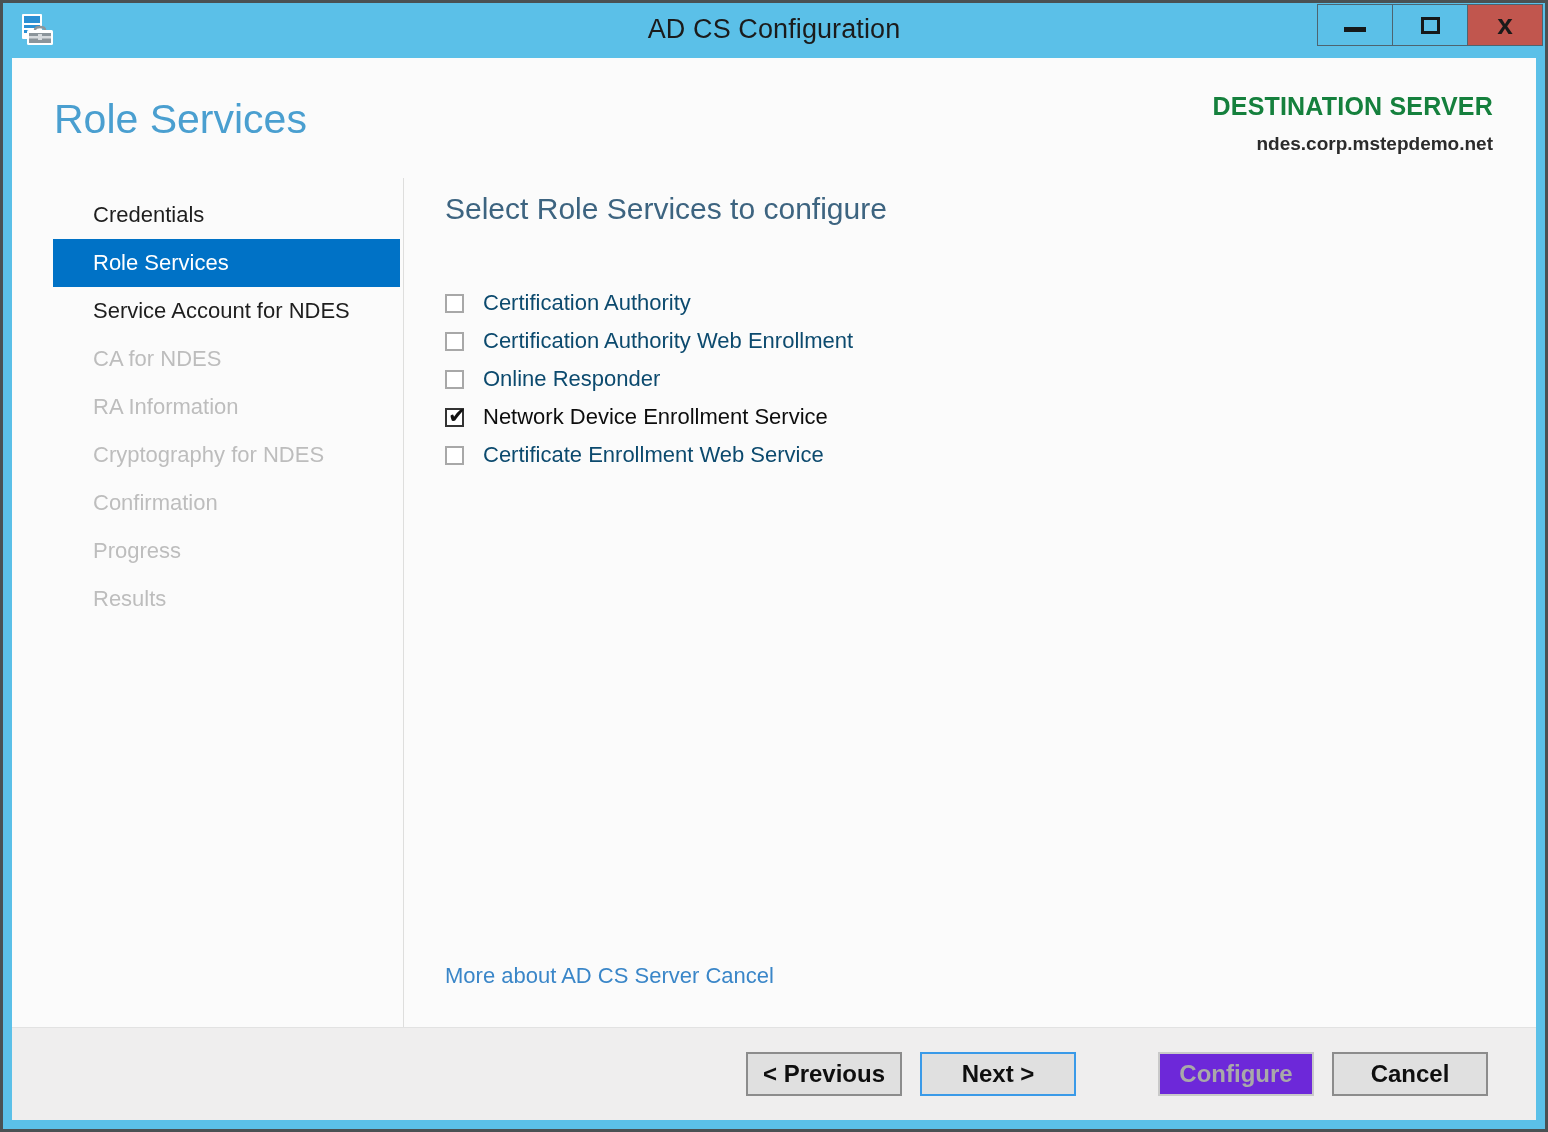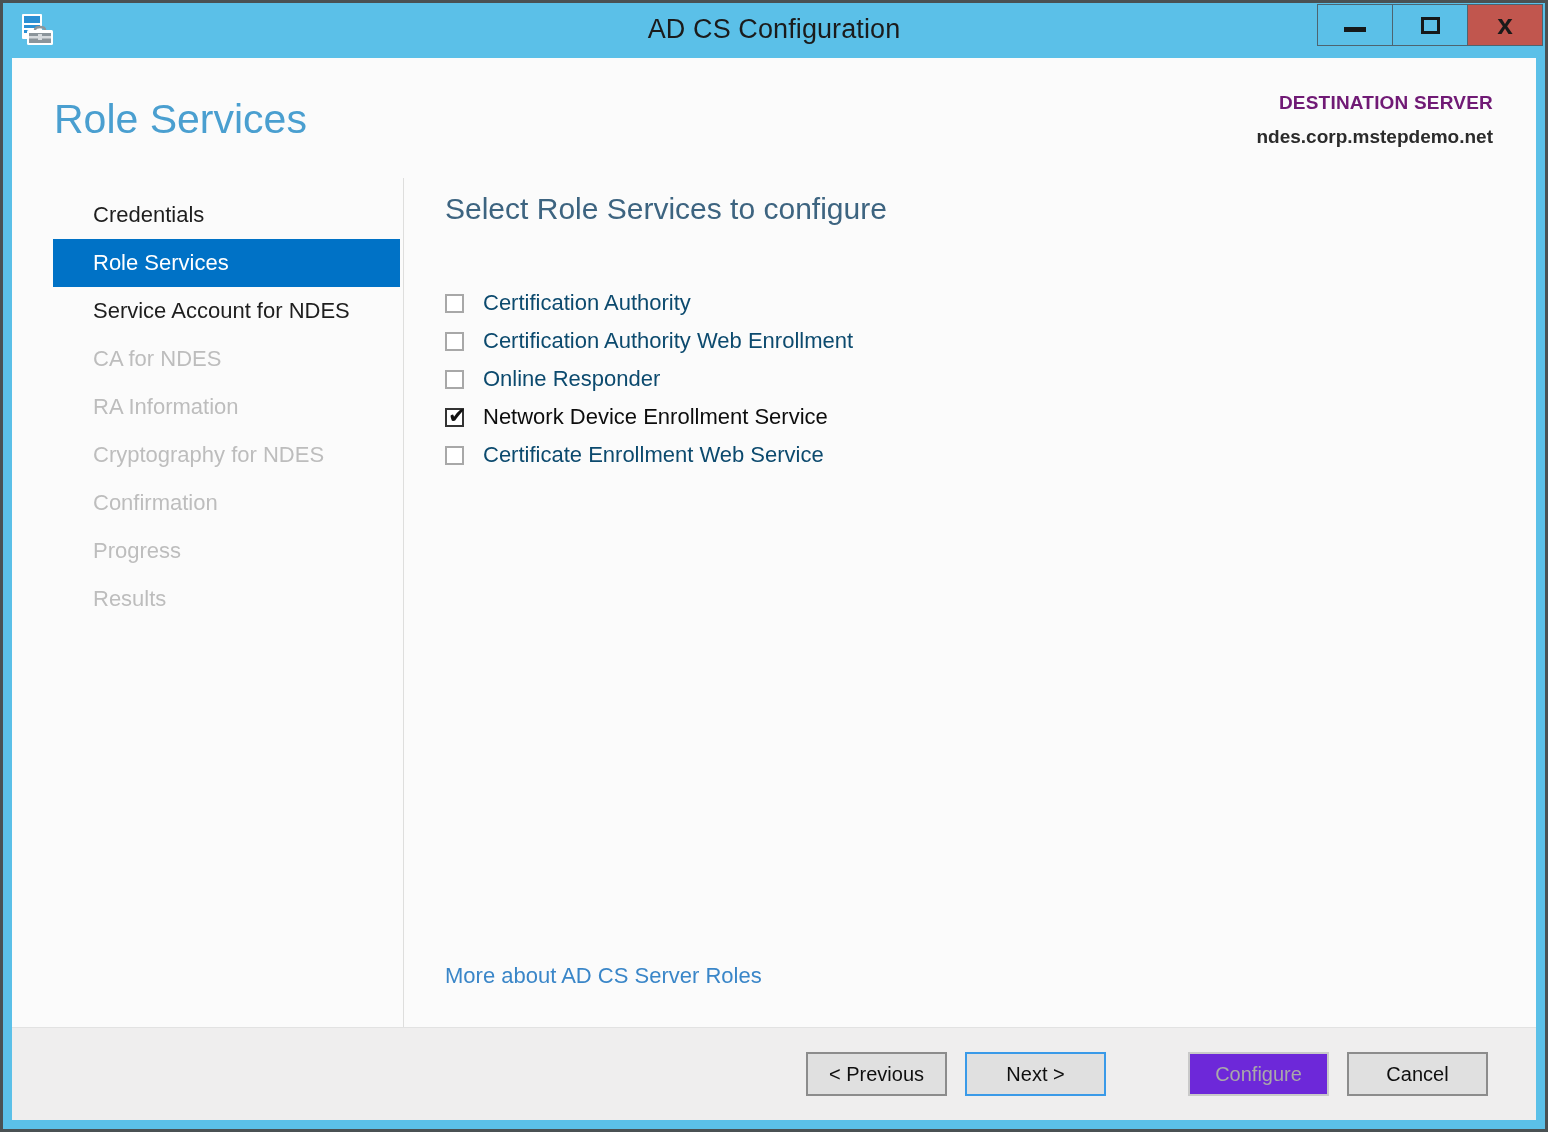--- a/index.html
+++ b/index.html
@@ -113,23 +113,23 @@
     font-weight: normal;
     font-family: "Liberation Sans", sans-serif;
   }
   .dest-block {
     position: absolute;
     right: 43px;
     top: 34px;
     text-align: right;
   }
   .dest-label {
-    font-size: 19px;
+    font-size: 25px;
     font-weight: bold;
-    color: #701a75;
+    color: #15803d;
     letter-spacing: 0.2px;
   }
   .dest-server {
     margin-top: 12px;
     font-size: 19px;
     font-weight: bold;
     color: #2b2b2b;
   }
 
   
@@ -239,33 +239,34 @@
     margin: 0 9px 9px 9px;
     background: #efeeee;
     border-top: 1px solid #e2e2e2;
     display: flex;
     align-items: center;
     justify-content: flex-end;
     padding-right: 48px;
     box-sizing: border-box;
   }
   .btn {
-    width: 141px;
+    width: 156px;
     height: 44px;
     background: #e0e0e0;
     border: 2px solid #8c8c8c;
-    font-size: 20px;
+    font-size: 24px;
     color: #0f0f0f;
     font-family: "Liberation Sans", sans-serif;
     display: flex;
     align-items: center;
     justify-content: center;
     box-sizing: border-box;
     margin-left: 18px;
     cursor: pointer;
+    font-weight: bold;
   }
   .btn.focused {
     border-color: #3a9ae8;
     outline: none;
   }
   .btn.disabled {
     color: #a9a9a9;
     border-color: #c9c9c9;
     background: #6d28d9;
     cursor: default;
@@ -377,21 +378,21 @@
           </div>
 
           <div class="check-row">
             <span class="checkbox"></span>
             <span class="check-label">Certificate Enrollment Web Service</span>
           </div>
 
 
         </div>
 
-        <a class="more-link">More about AD CS Server Roles</a>
+        <a class="more-link">More about AD CS Server Cancel</a>
       </div>
 
     </div>
   </div>
 
   <div class="footer">
     <div class="btn">&lt; Previous</div>
     <div class="btn focused">Next &gt;</div>
     <div class="btn disabled gap-left">Configure</div>
     <div class="btn">Cancel</div>

